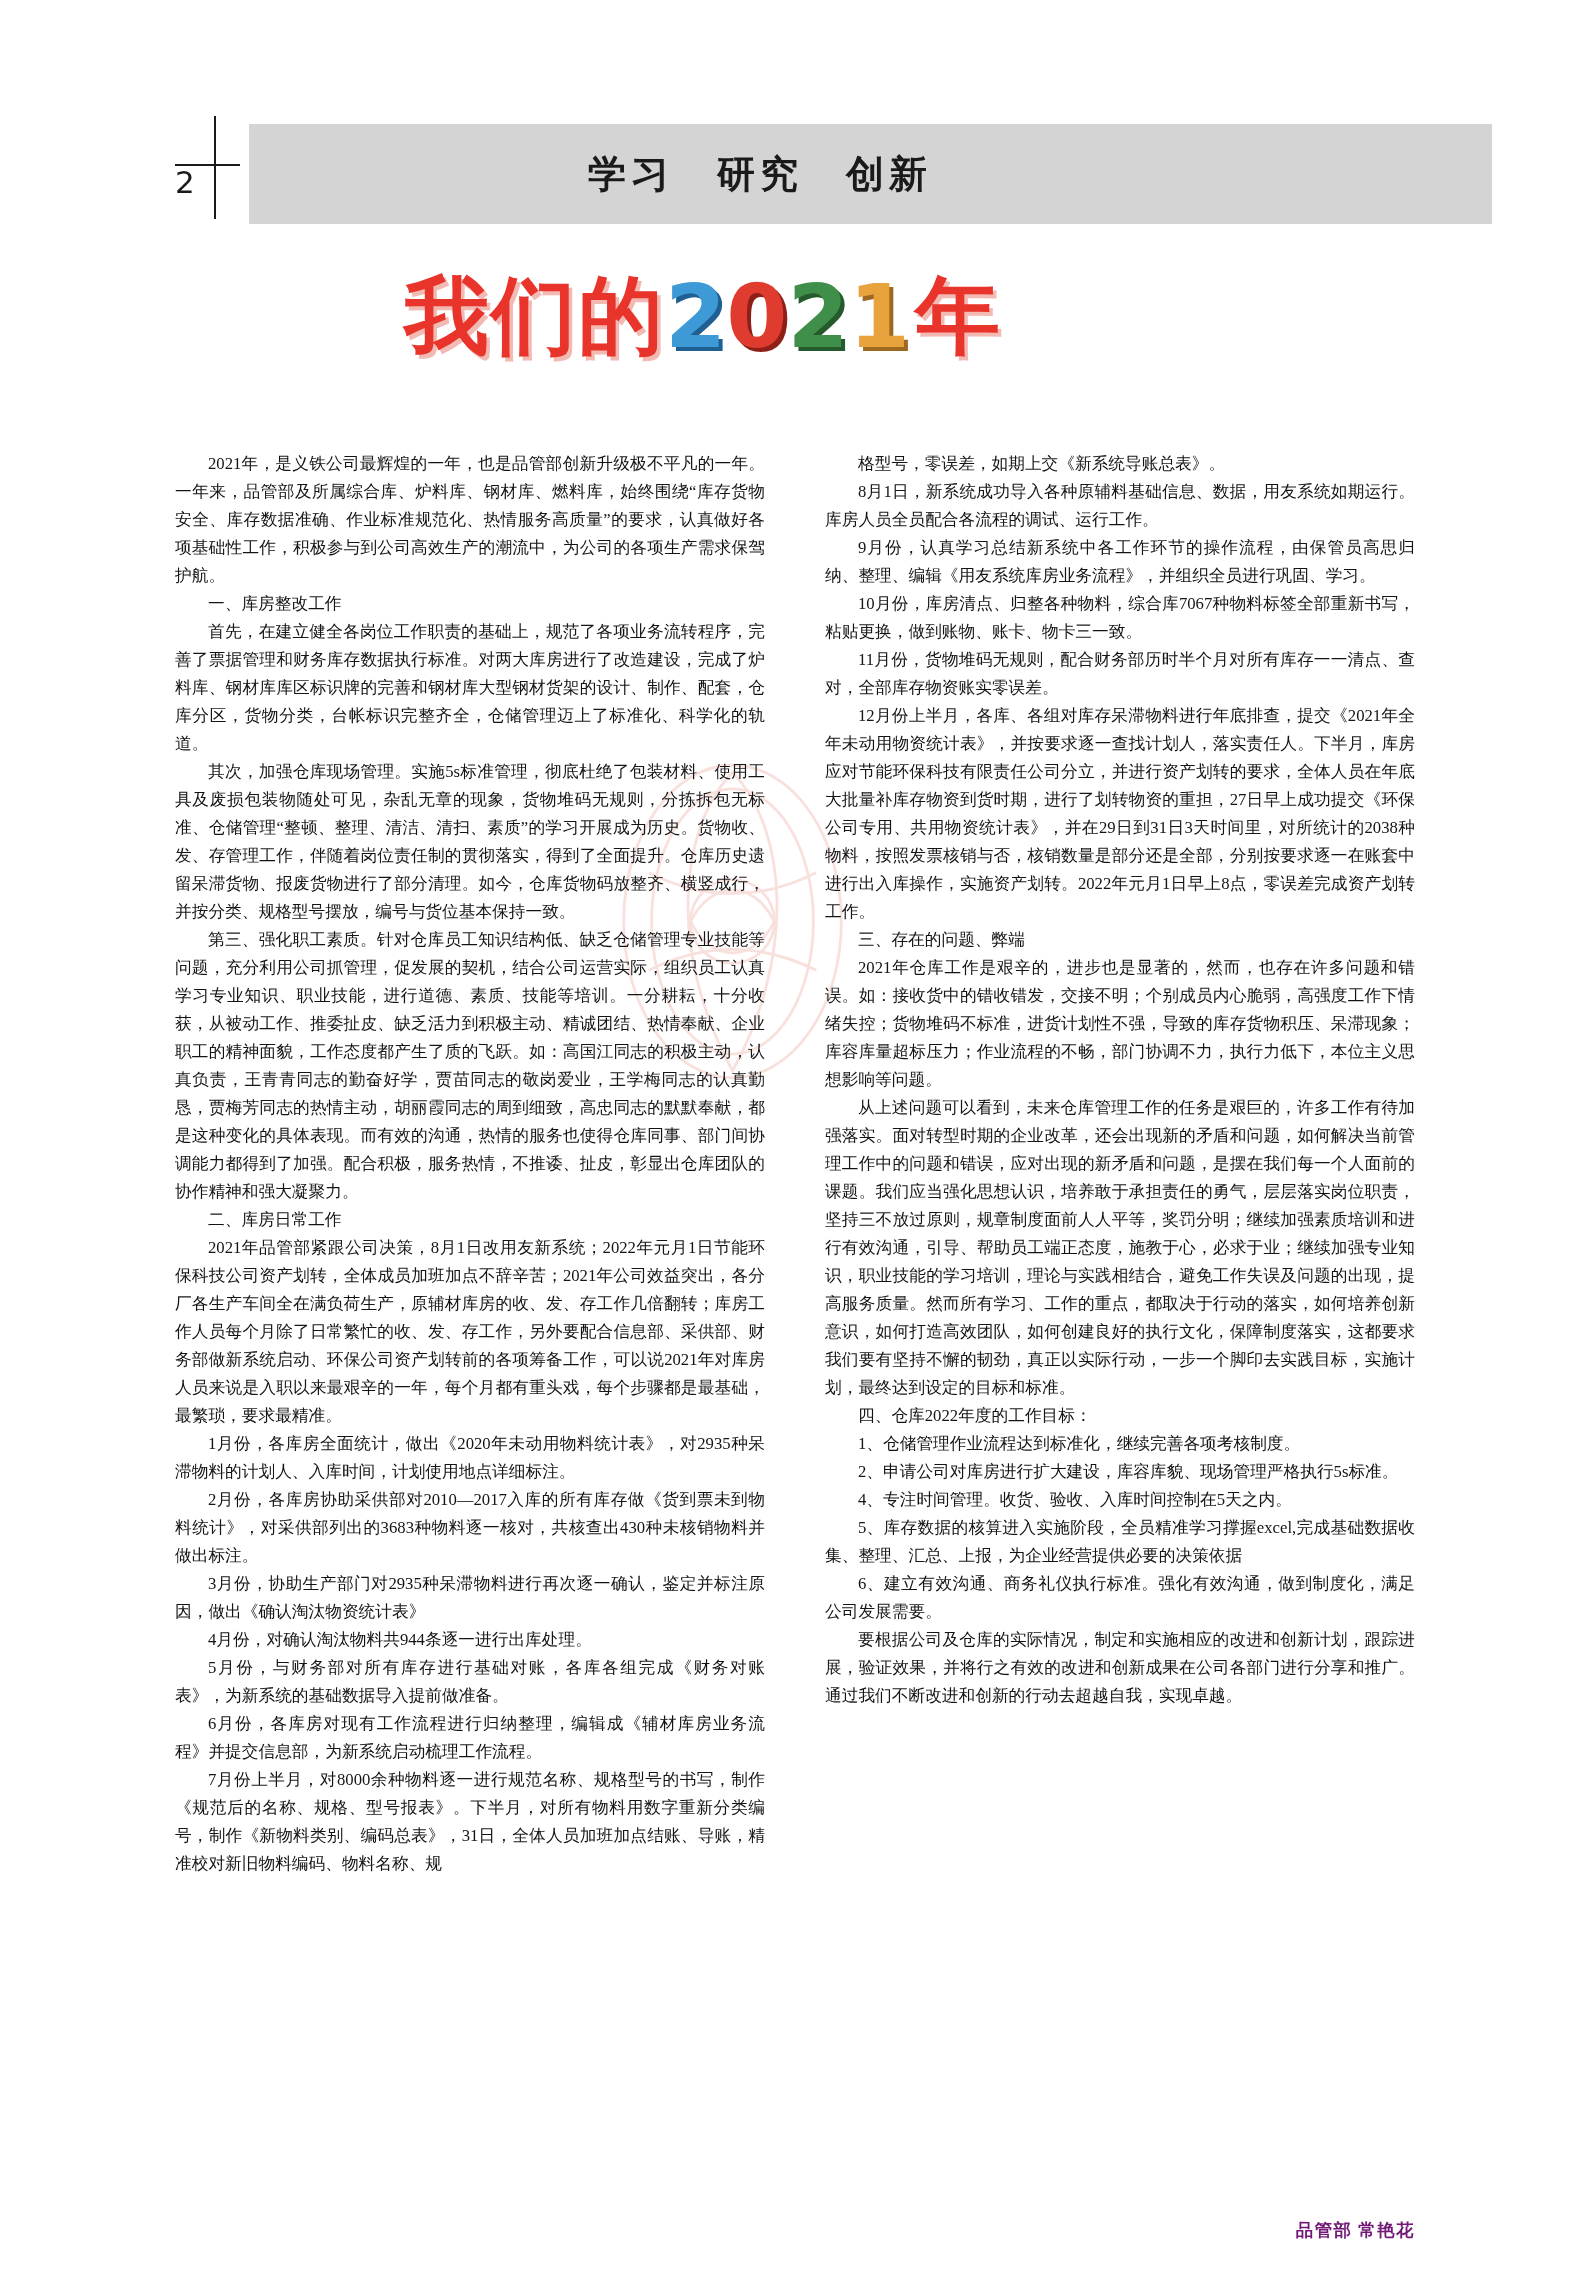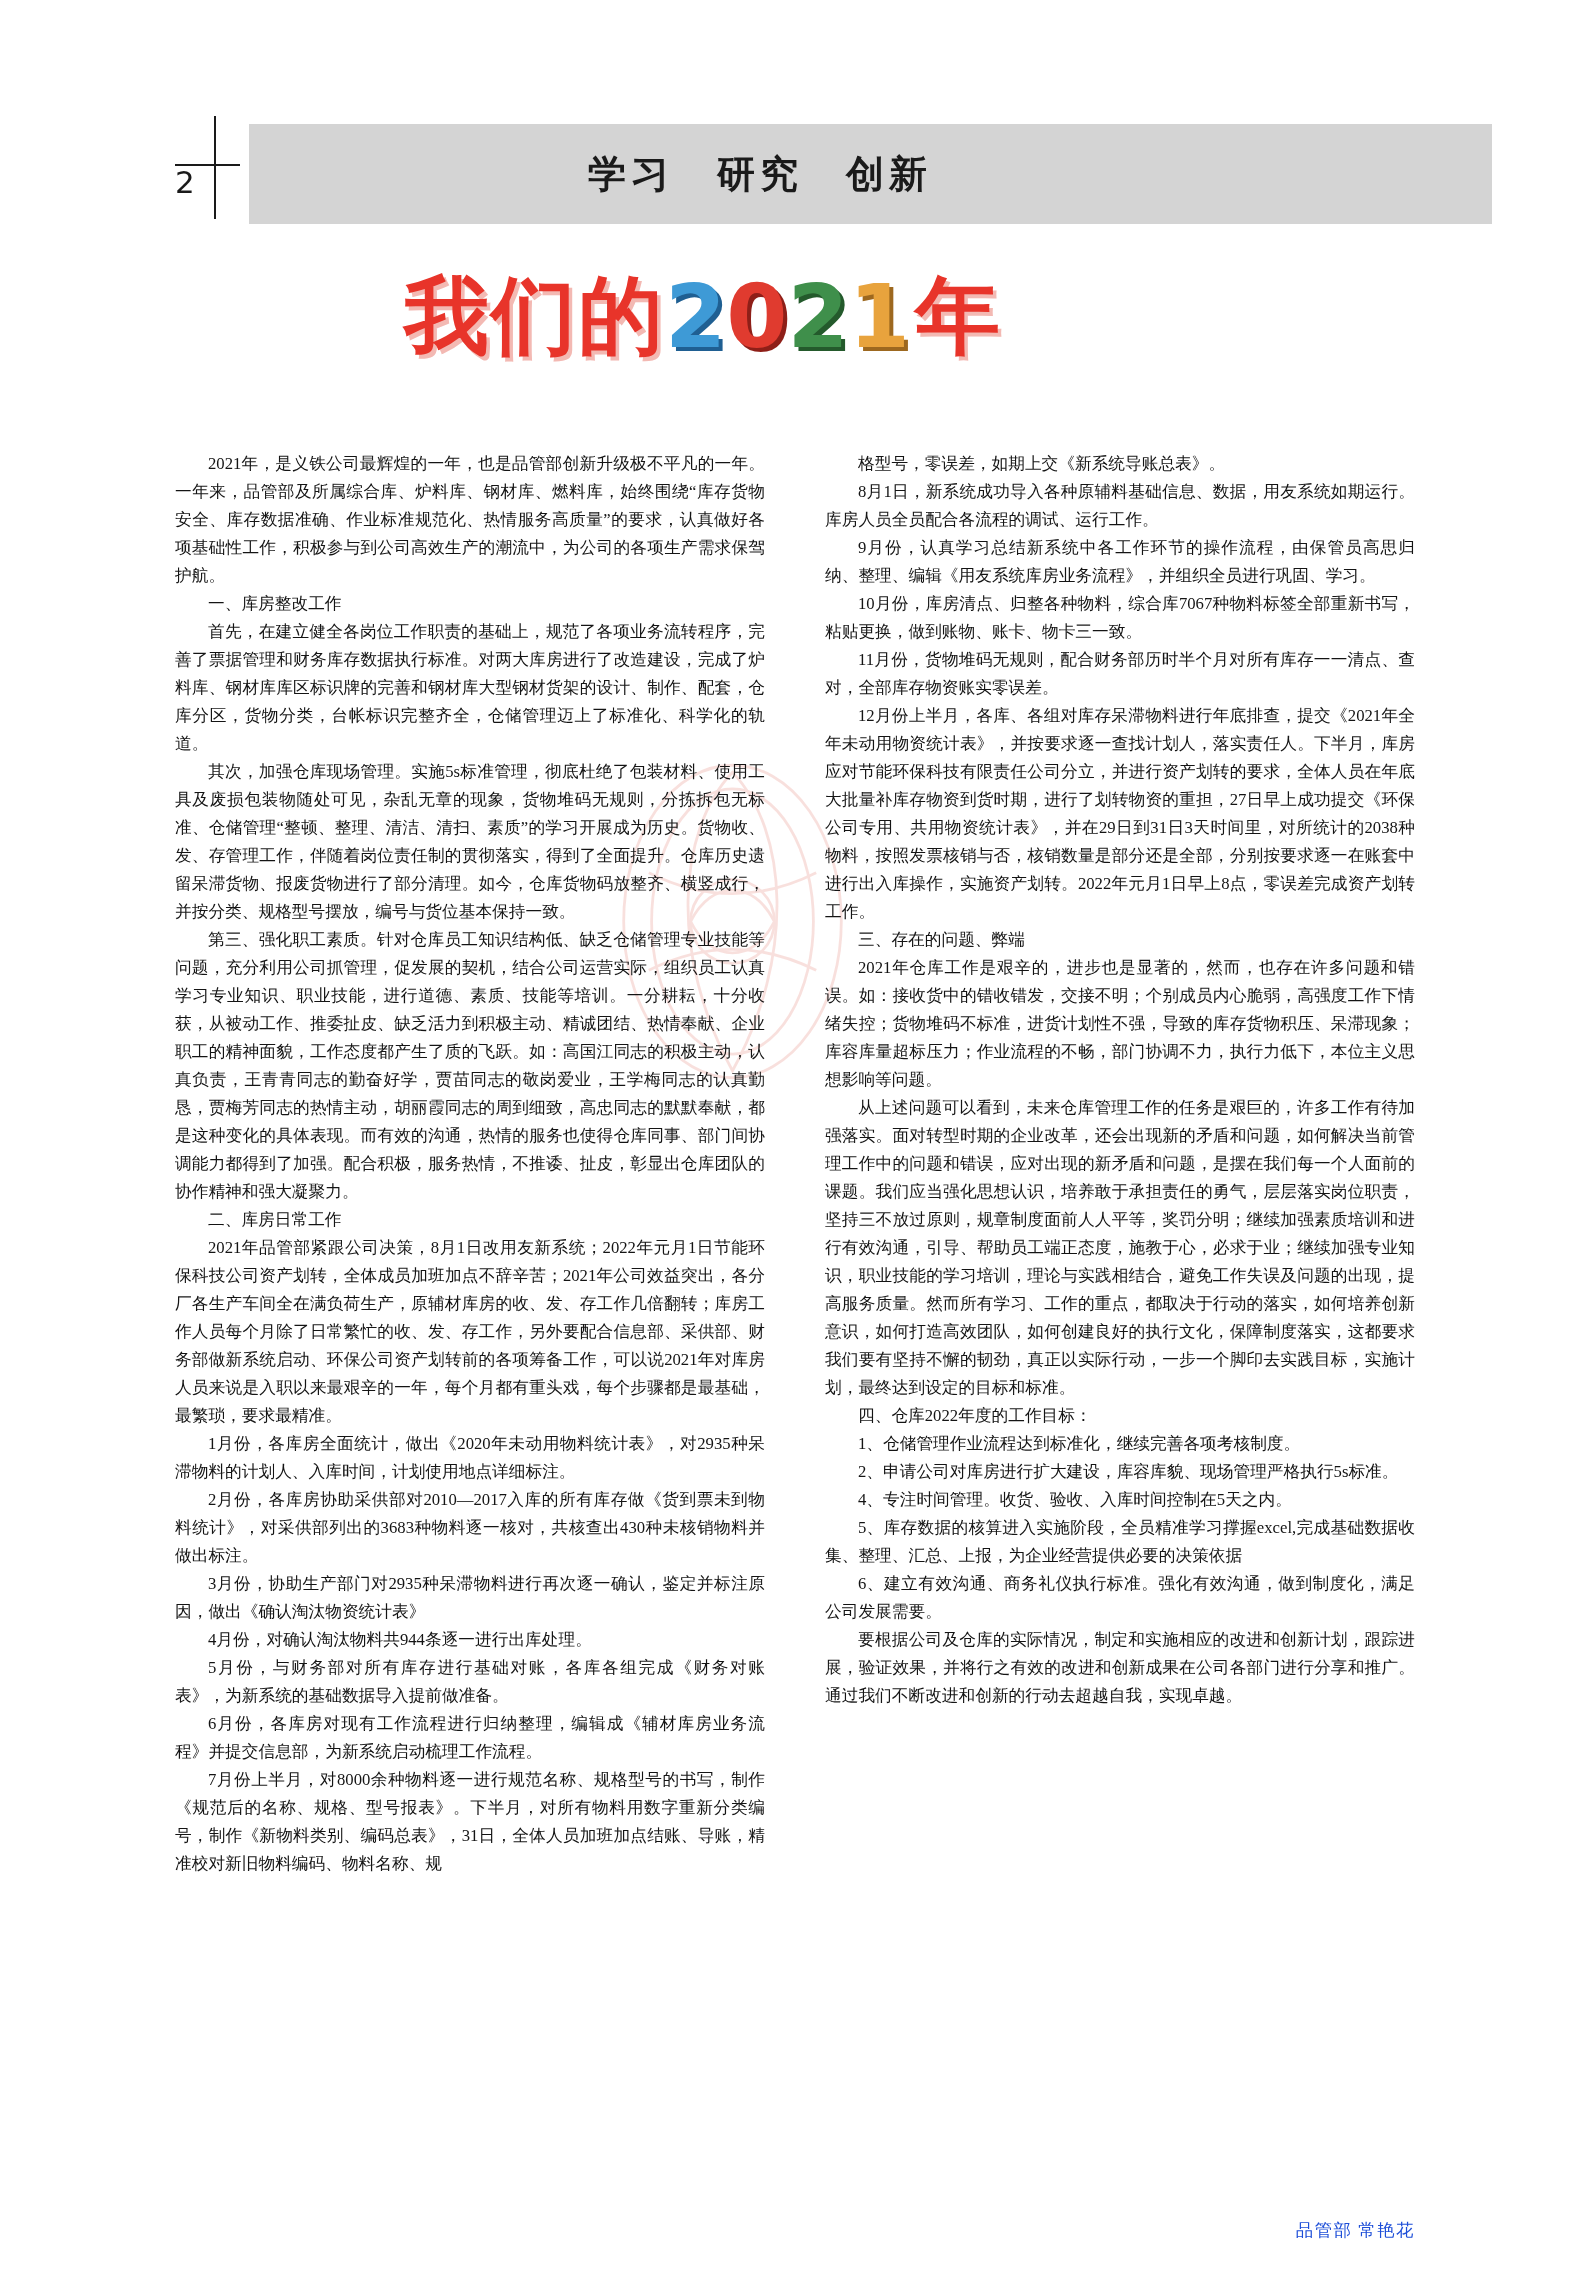--- a/index.html
+++ b/index.html
@@ -146,23 +146,23 @@
   }
 
   
   .signature {
     position: absolute;
     left: 825px;
     top: 2218px;
     width: 590px;
     text-align: right;
     font-size: 17.4px;
-    font-weight: normal;
+    font-weight: bold;
     letter-spacing: 1.5px;
-    color: #1d4ed8;
+    color: #701a75;
   }
 </style>
 </head>
 <body>
 
 <div class="page">
 
   <div class="pagenum-hrule"></div>
   <div class="pagenum-vrule"></div>
   <div class="pagenum">2</div>

